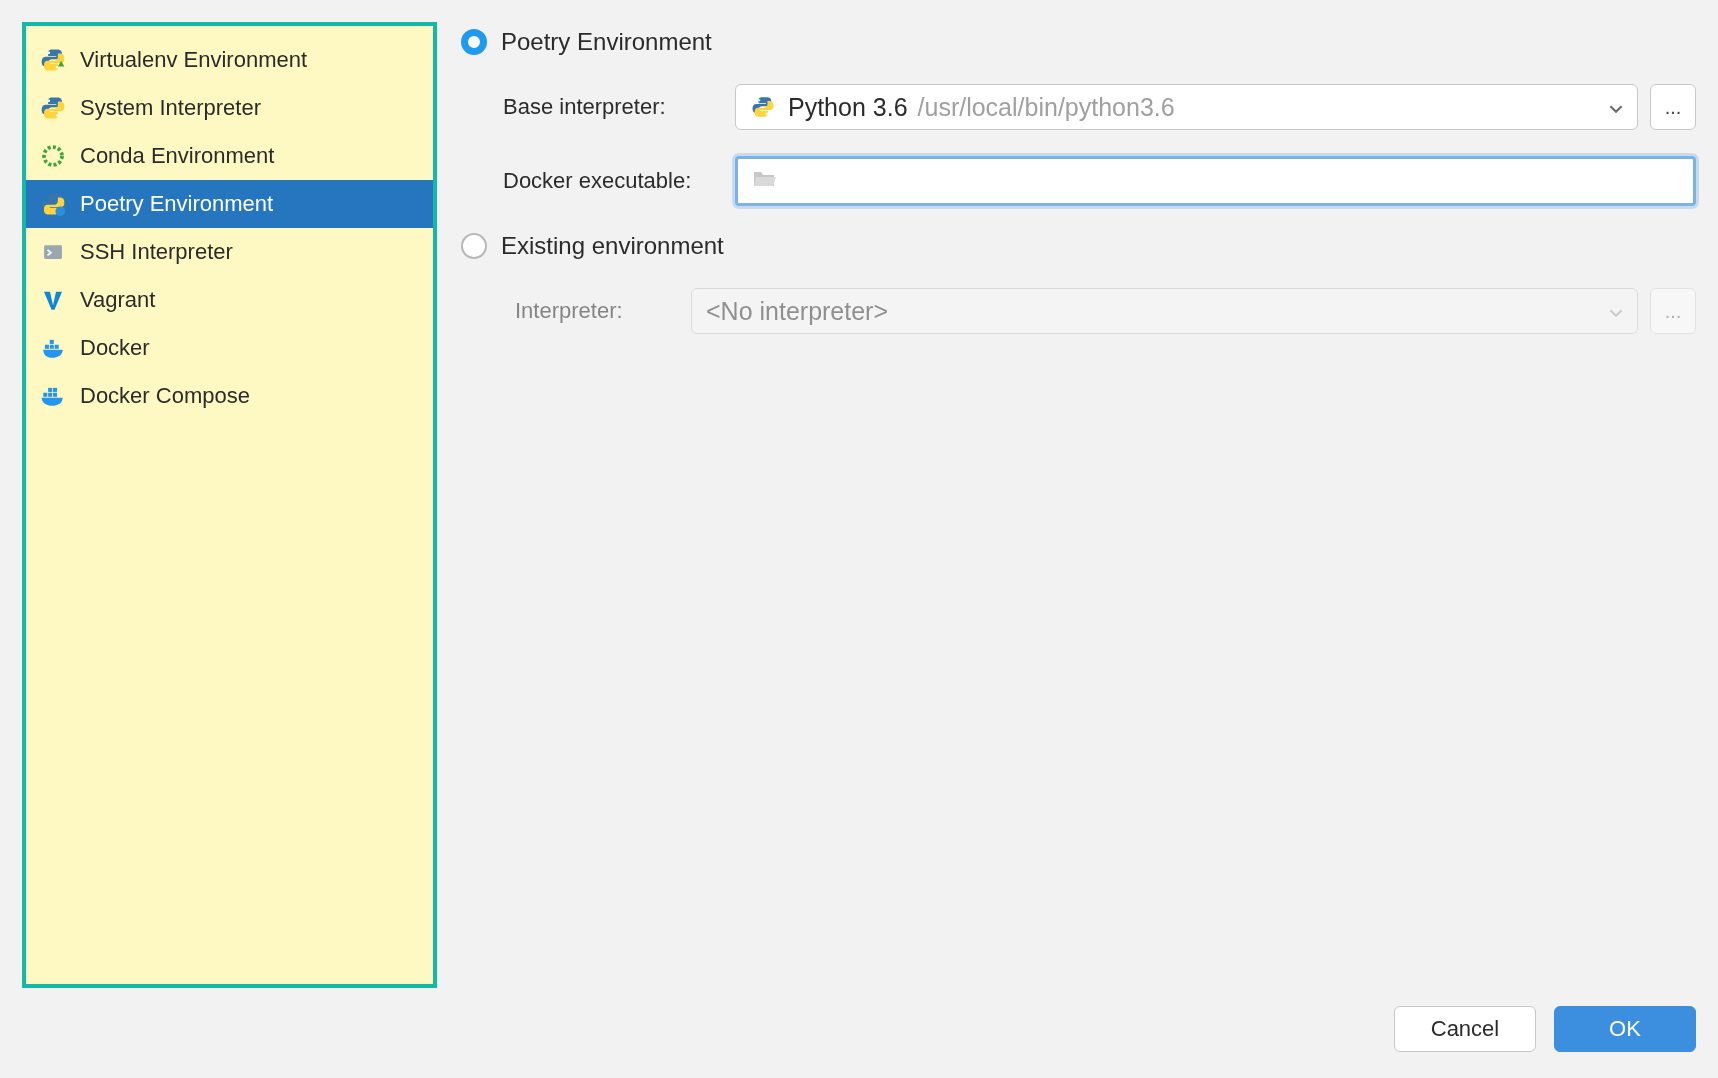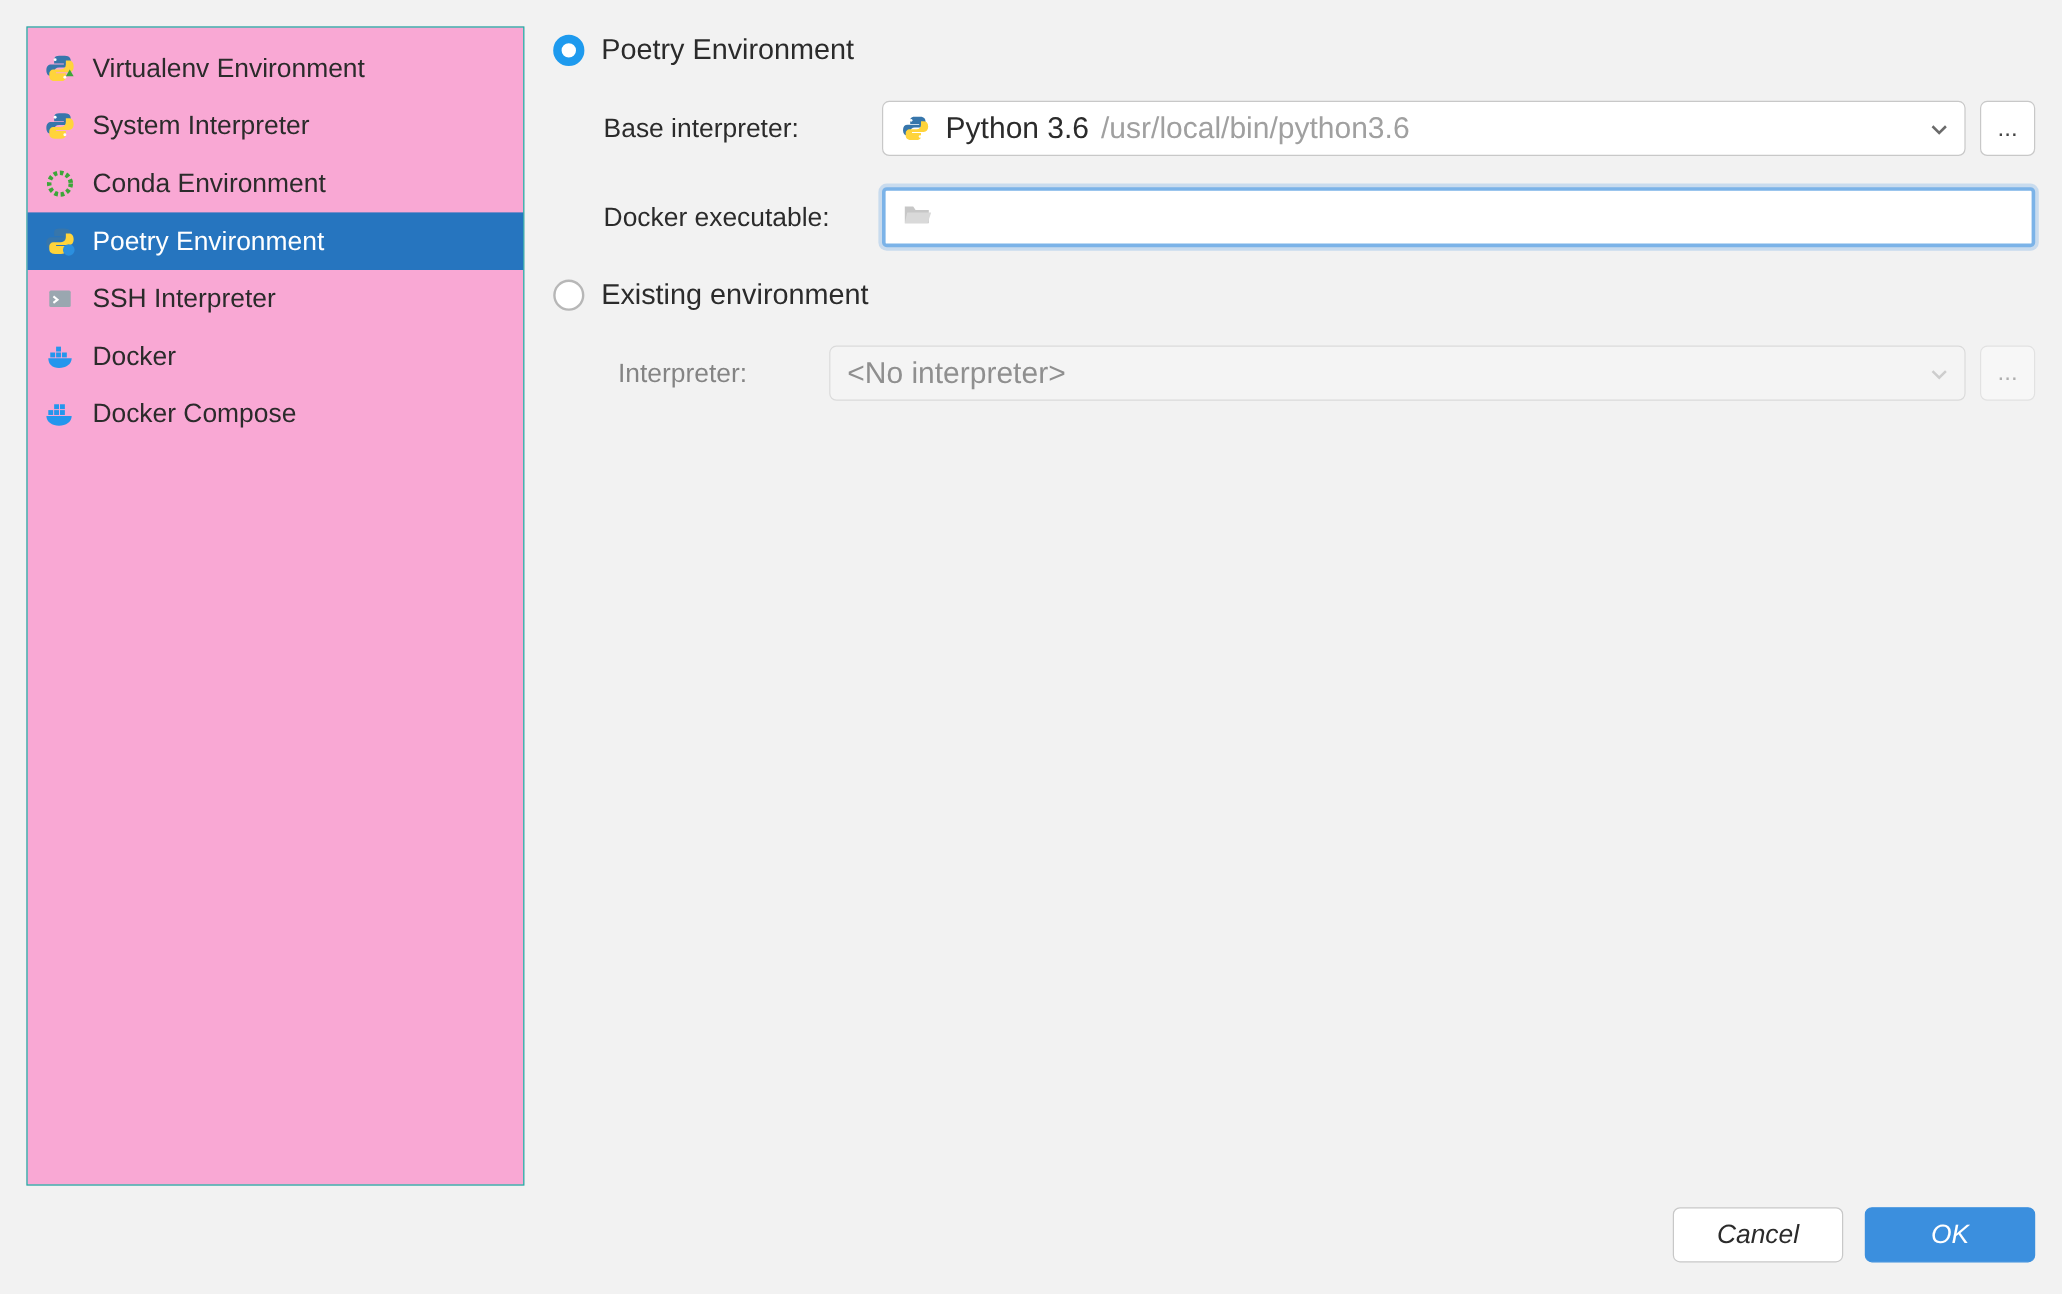--- a/index.html
+++ b/index.html
@@ -10,22 +10,22 @@
     width:1718px; height:1078px;
     background:#f2f2f2;
     display:flex; flex-direction:column;
   }
 
   .body {
     flex:1; display:flex; padding:22px 22px 0 22px;
   }
 
   .sidebar {
-    width:415px; background:#f9a8d4;
-    border:1px solid #14b8a6;
+    width:415px; background:#fef9c3;
+    border:4px solid #14b8a6;
     padding-top:10px;
   }
 
   .side-item {
     display:flex; align-items:center;
     height:48px; padding:0 14px;
     font-size:22px; color:#2b2b2b;
     cursor:pointer;
     gap:14px;
   }
@@ -74,21 +74,21 @@
   .text-input .cursor { border-right:1px solid #2b2b2b; padding-right:1px; }
   .folder-icon { color:#b7b7b7; }
 
   .footer {
     display:flex; justify-content:flex-end; gap:18px;
     padding:18px 22px 26px;
   }
   .btn {
     min-width:142px; height:46px; border-radius:6px; font-size:22px;
     display:flex; align-items:center; justify-content:center; cursor:pointer;
-    border:1px solid #c8c8c8; background:#fff; color:#2b2b2b;font-style:italic;
+    border:1px solid #c8c8c8; background:#fff; color:#2b2b2b;
   }
   .btn.primary { background:#3B8FDE; border-color:#3B8FDE; color:#fff; }
 
   .int-name { color:#2b2b2b; }
   .int-path { color:#a0a0a0; margin-left:10px; }
   .noint { color:#404040; }
 </style>
 </head>
 <body>
 
@@ -147,20 +147,28 @@
       <div class="side-item">
         <span class="ico">
           <svg viewBox="0 0 32 32" width="22" height="22">
               <rect x="3" y="6" width="26" height="20" rx="2" fill="#9AA7B0"></rect>
               <path d="M8 13l5 4-5 4" stroke="#fff" stroke-width="2.5" fill="none"></path>
             </svg>
         </span>
         <span>SSH Interpreter</span>
       </div>
 
+      <div class="side-item">
+        <span class="ico">
+          <svg viewBox="0 0 32 32" width="24" height="24">
+              <path fill="#1087D6" d="M4 5h8l4 18 4-18h8l-10 24h-4z"></path>
+            </svg>
+        </span>
+        <span>Vagrant</span>
+      </div>
 
       <div class="side-item">
         <span class="ico">
           <svg viewBox="0 0 32 32" width="26" height="26">
               <rect x="6" y="12" width="5" height="5" fill="#2496ED"></rect>
               <rect x="12" y="12" width="5" height="5" fill="#2496ED"></rect>
               <rect x="18" y="12" width="5" height="5" fill="#2496ED"></rect>
               <rect x="12" y="6" width="5" height="5" fill="#2496ED"></rect>
               <path fill="#2496ED" d="M4 18h24c0 6-6 10-13 10S4 24 4 18z"></path>
             </svg>

